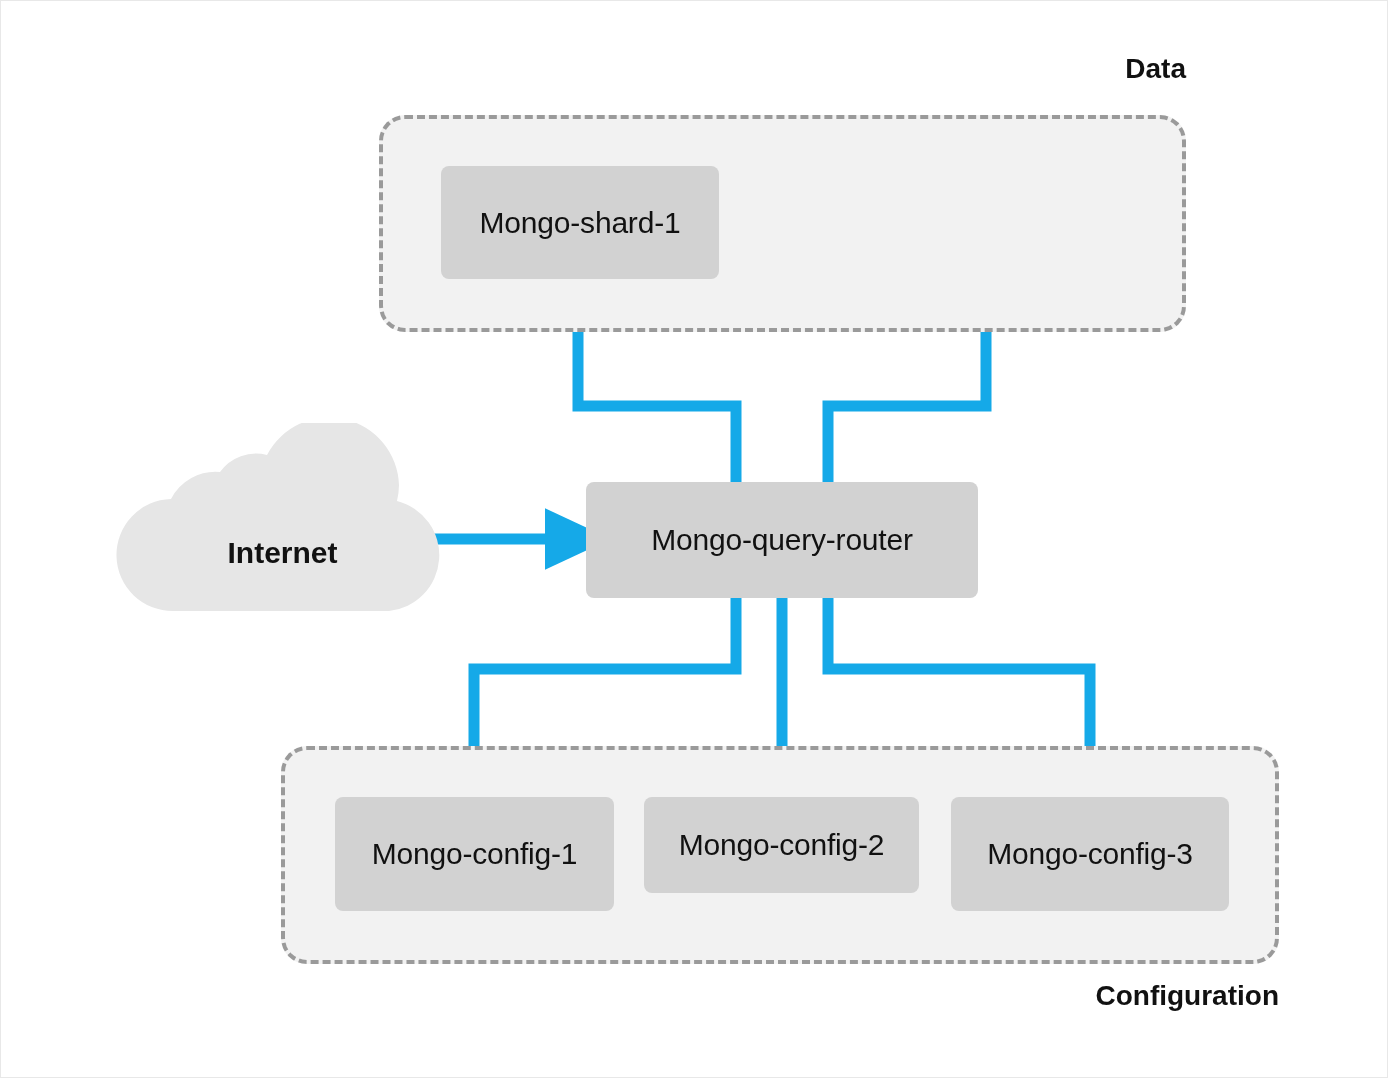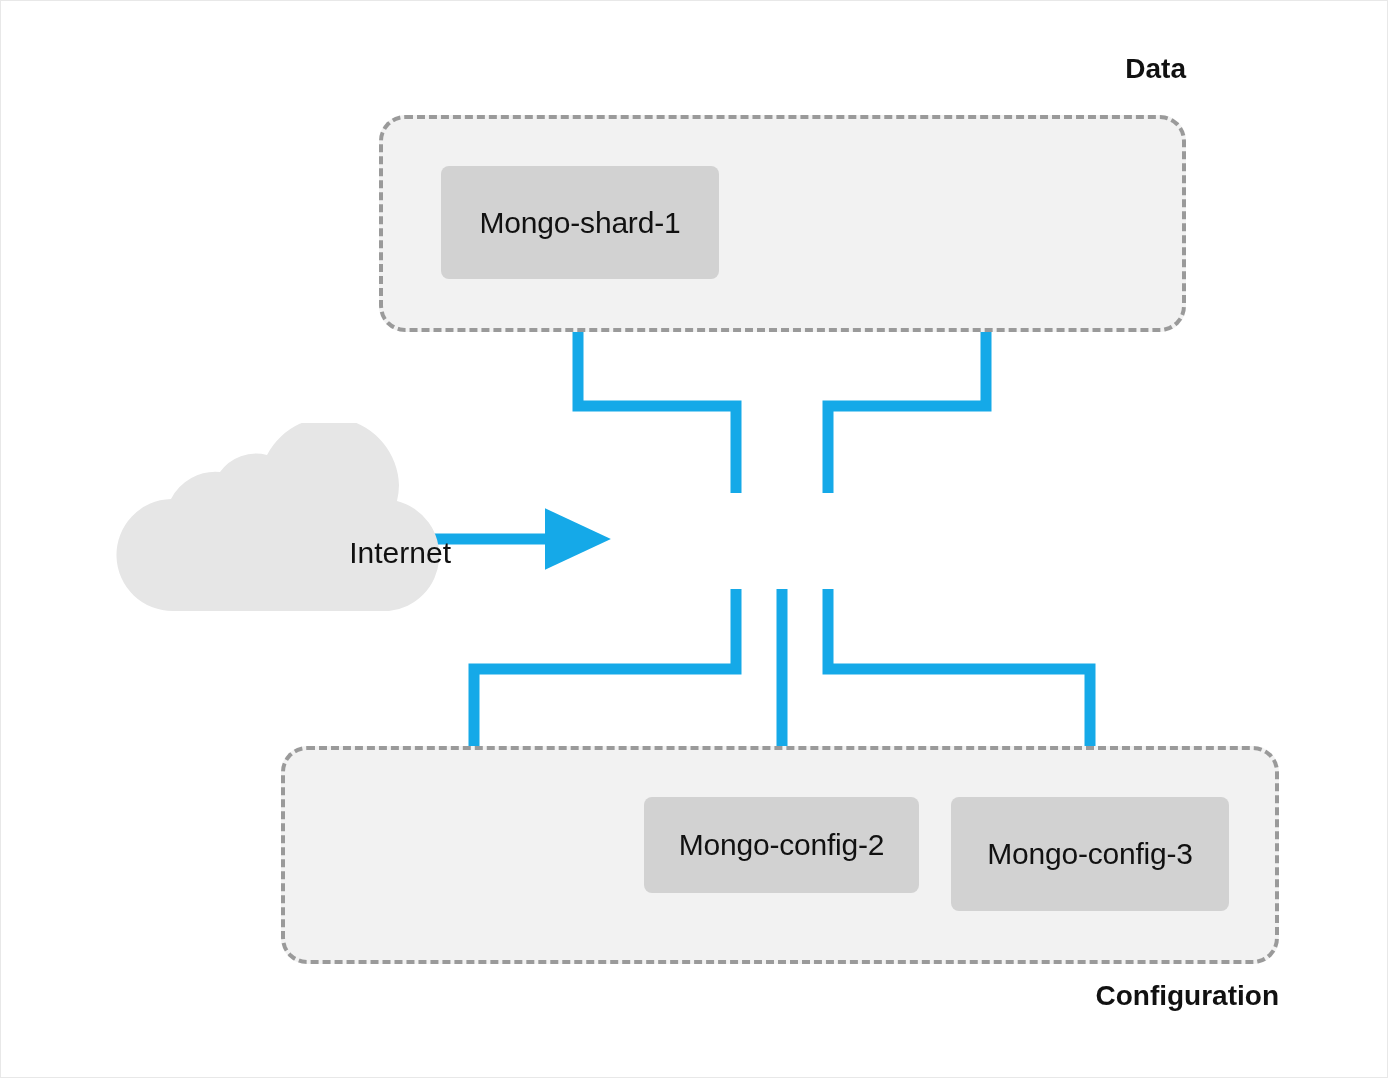--- a/index.html
+++ b/index.html
@@ -57,24 +57,24 @@
     text-align: right;
     white-space: nowrap;
   }
   .cloud-wrap {
     position: absolute;
   }
   .cloud-text {
     position: absolute;
     left: 0;
     width: 337px;
-    text-align: right;
+    text-align: center;
     color: #111111;
     font-size: 30px;
-    font-weight: 400;
+    font-weight: 700;
     white-space: nowrap;
   }
 </style>
 </head>
 <body>
 
 <div id="canvas">
 
   <svg id="wires" viewBox="0 0 1388 1078" xmlns="http://www.w3.org/2000/svg">
     <defs>
@@ -112,23 +112,25 @@
         a 70 70 0 0 1 -2 16
         a 56 56 0 0 1 -8 110
         L 60 188
         a 56 56 0 0 1 -3 -112
         a 50 50 0 0 1 49 -27
         Z"></path>
     </svg>
     <span class="cloud-text" style="top:113px;">Internet</span>
   </div>
 
+  <div class="node-box" style="left:585px; top:481px; width:392px; height:116px;">Mongo-query-router</div>
 
   <div class="group-box" style="left:280px; top:745px; width:998px; height:218px;"></div>
 
+  <div class="node-box" style="left:334px; top:796px; width:279px; height:114px;">Mongo-config-1</div>
 
   <div class="node-box" style="left:643px; top:796px; width:275px; height:96px;text-align:center;">Mongo-config-2</div>
 
   <div class="node-box" style="left:950px; top:796px; width:278px; height:114px;">Mongo-config-3</div>
 
   <div class="group-label" style="left:280px; top:979px; width:998px;">Configuration</div>
 
 </div>
 
 </body></html>

